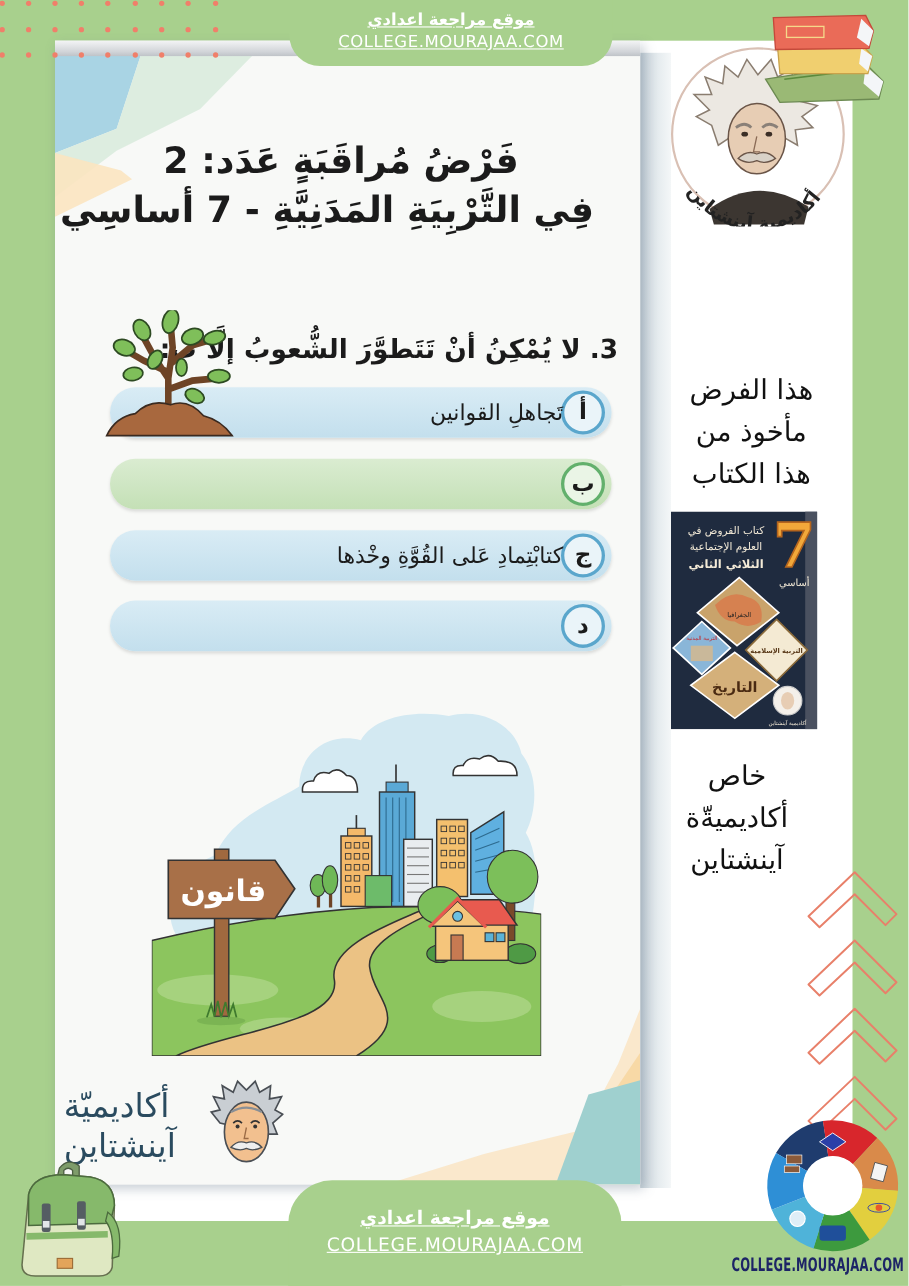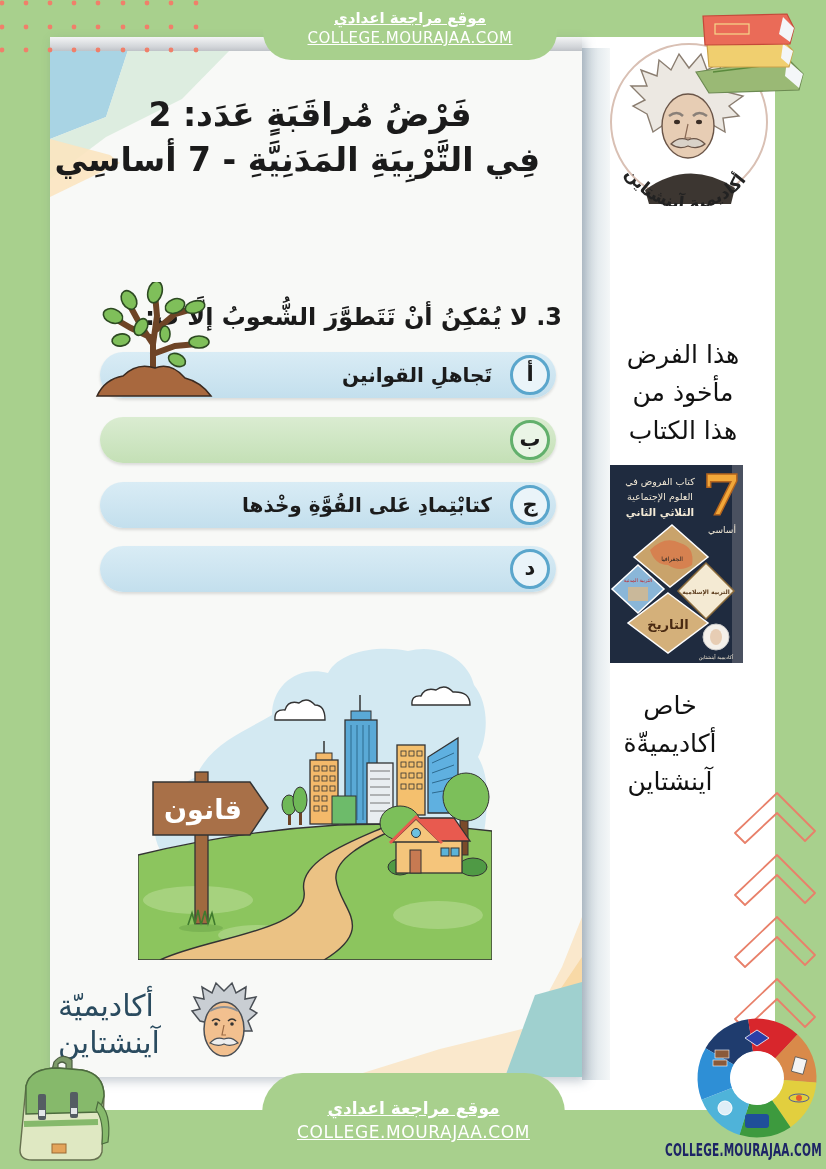--- a/index.html
+++ b/index.html
@@ -3,27 +3,27 @@
 <meta charset="utf-8">
 <style>
   html,body{margin:0;padding:0;}
   body{width:826px;height:1169px;overflow:hidden;}
   #page{position:relative;width:826px;height:1169px;background:#a8d08d;overflow:hidden;font-family:"DejaVu Sans",sans-serif;}
   .abs{position:absolute;}
   .white-panel{left:50px;top:37px;width:725px;height:1073px;background:#ffffff;}
   .card-shadow{left:582px;top:48px;width:28px;height:1032px;background:linear-gradient(to right,#c9d3da,#e6ecef 60%,#f4f7f8);}
   .card{left:50px;top:37px;width:532px;height:1040px;background:#f8f9f7;box-shadow:3px 4px 10px rgba(90,110,130,0.35);overflow:hidden;}
   .card-topstrip{position:absolute;left:0;top:0;width:532px;height:14px;background:linear-gradient(#f3f4f5,#d2d5d9 70%,#bfc3c8);z-index:2;}
-  .title{position:absolute;left:30px;width:460px;text-align:center;direction:rtl;font-weight:bold;font-size:33px;line-height:44px;color:#1b1b1b;z-index:3;white-space:nowrap;}
+  .title{position:absolute;left:30px;width:460px;text-align:center;direction:rtl;font-weight:bold;font-size:33px;line-height:44px;color:#1b1b1b;z-index:3;white-space:nowrap;margin-top:31px;}
   .question{position:absolute;right:20px;top:262px;direction:rtl;font-weight:bold;font-size:24px;line-height:36px;color:#1b1b1b;white-space:nowrap;z-index:3;}
   .opt{position:absolute;left:50px;width:456px;height:46px;border-radius:23px;background:linear-gradient(#d9ecf5,#c3dfed);box-shadow:0 2px 3px rgba(0,0,0,0.12);z-index:2;}
   .opt.green{background:linear-gradient(#daecd1,#c4e0b6);}
   .opt .letter{position:absolute;right:6px;top:3px;width:34px;height:34px;border:3px solid #5aa6cc;border-radius:50%;background:#eaf4f9;text-align:center;font-weight:bold;font-size:21px;line-height:33px;color:#1b1b1b;}
   .opt.green .letter{border-color:#62b06c;background:#eaf5e6;}
-  .opt .opt-text{position:absolute;right:64px;top:0;line-height:46px;direction:rtl;font-weight:bold;font-size:20px;color:#1b1b1b;white-space:nowrap;}
+  .opt .opt-text{position:absolute;right:44px;top:0;line-height:46px;direction:rtl;font-weight:normal;font-size:20px;color:#1b1b1b;white-space:nowrap;}
   .tree{position:absolute;left:45px;top:245px;z-index:4;}
   .city{position:absolute;left:88px;top:608px;z-index:2;}
   .academy-text{position:absolute;left:8px;top:950px;width:130px;text-align:left;direction:rtl;font-weight:normal;font-size:30px;line-height:37px;color:#2a4b5f;z-index:3;white-space:nowrap;}
   .academy-face{position:absolute;left:140px;top:944px;z-index:3;}
   .pill-header{left:263px;top:0;width:294px;height:60px;background:#a8d08d;border-radius:0 0 28px 28px;text-align:center;color:#ffffff;z-index:5;}
   .pill-footer{left:262px;top:1073px;width:303px;height:96px;background:#a8d08d;border-radius:40px 40px 0 0;text-align:center;color:#ffffff;z-index:5;}
   .link{display:block;text-decoration:underline;color:#ffffff;font-weight:bold;white-space:nowrap;}
   .pill-header .l1{font-size:15px;line-height:20px;padding-top:8px;direction:rtl;}
   .pill-header .l2{font-size:15px;line-height:20px;font-weight:normal;letter-spacing:0.5px;}
   .pill-footer .l1{font-size:17px;line-height:24px;padding-top:23px;direction:rtl;}

